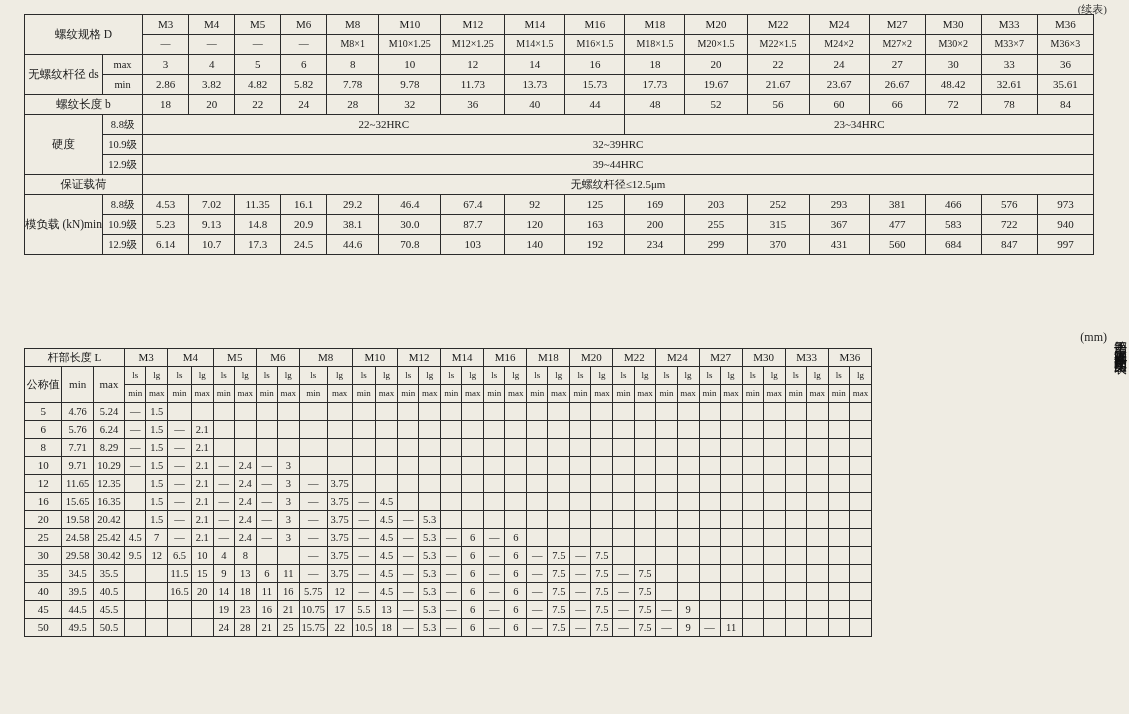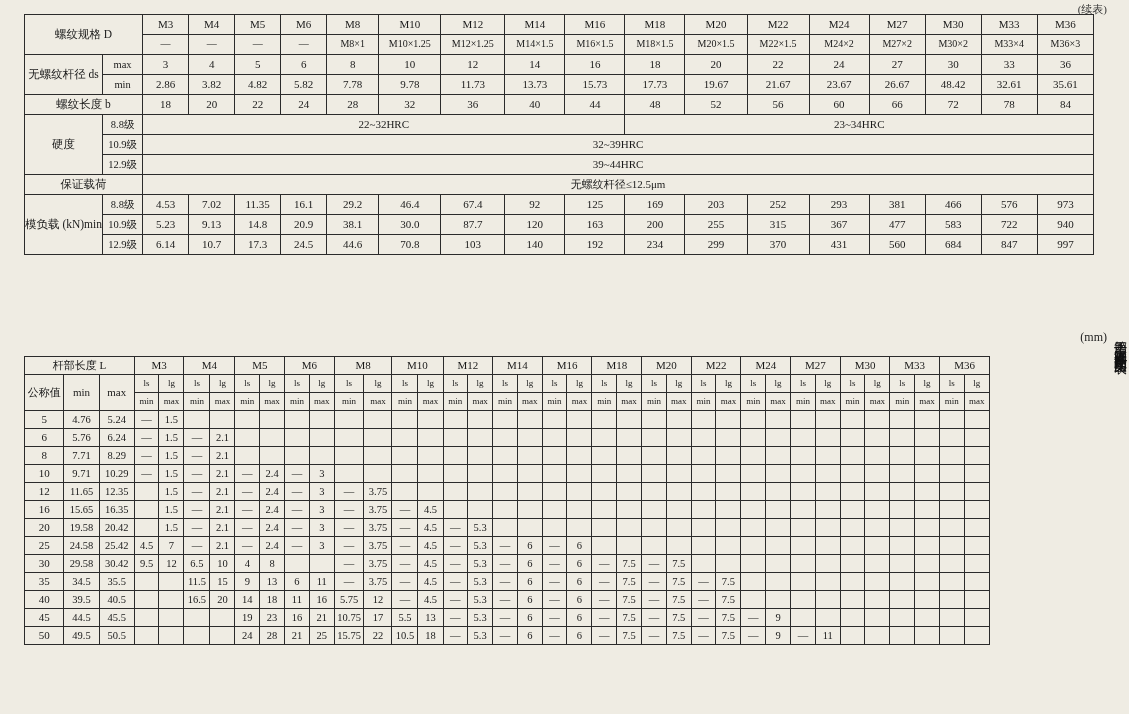--- a/index.html
+++ b/index.html
@@ -45,21 +45,21 @@
   #t1 .small{font-size:10.5px;}
   #t1 .sub{font-size:10px;}
 
   .title2{
     position:absolute;left:0;top:316px;width:1129px;text-align:center;
     font-size:14px;font-weight:bold;letter-spacing:.5px;margin-top:40px;
   }
 
   
   #t2{
-    position:absolute;left:24px;top:356px;width:966px;
+    position:absolute;left:24px;top:348px;width:848px;
   }
   #t2 td{height:17px;font-size:10.5px;}
   #t2 .hdr{font-size:11px;}
   #t2 .tiny{font-size:9px;}
   #t2 .sz{font-size:11px;}
 
   .sidetext{
     position:absolute;
     right:2px;top:330px;
     width:18px;
@@ -131,21 +131,21 @@
         <td class="sub">M10×1.25</td>
         <td class="sub">M12×1.25</td>
         <td class="sub">M14×1.5</td>
         <td class="sub">M16×1.5</td>
         <td class="sub">M18×1.5</td>
         <td class="sub">M20×1.5</td>
         <td class="sub">M22×1.5</td>
         <td class="sub">M24×2</td>
         <td class="sub">M27×2</td>
         <td class="sub">M30×2</td>
-        <td class="sub">M33×4</td>
+        <td class="sub">M33×7</td>
         <td class="sub">M36×3</td>
       </tr>
 
       <tr>
         <td class="lbl" rowspan="2">无螺纹杆径 ds</td>
         <td class="small">max</td>
         <td>3</td>
         <td>4</td>
         <td>5</td>
         <td>6</td>

